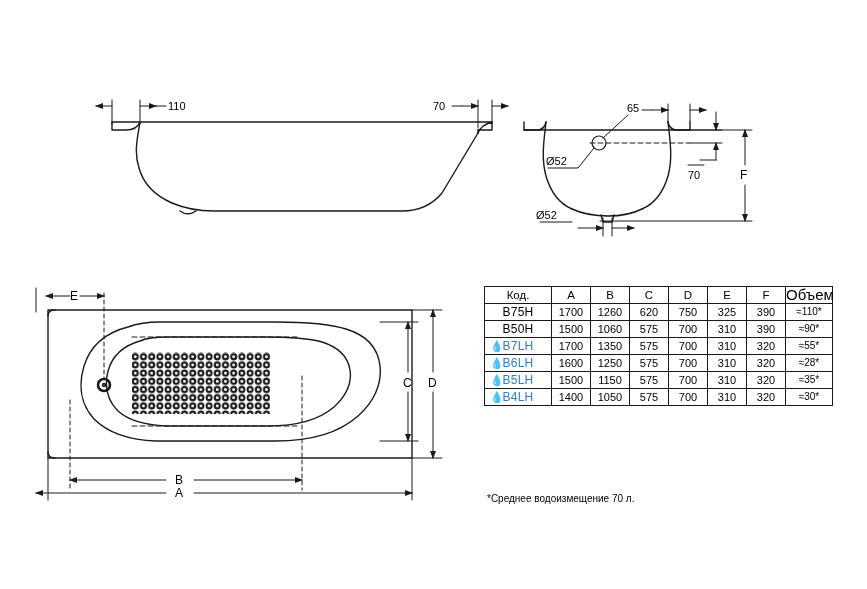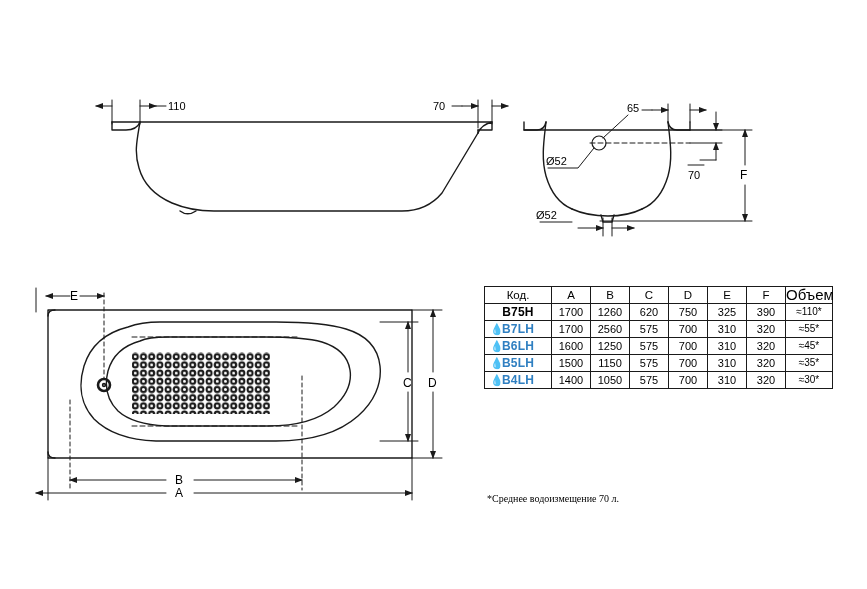--- a/index.html
+++ b/index.html
@@ -67,40 +67,39 @@
     font-weight: normal;
     font-size: 11.5px;
   }
   table.spec th.col-code { width: 66px; }
   table.spec th.col-dim  { width: 38px; }
   table.spec th.col-vol  { width: 46px; font-size: 15px; }
   table.spec td.code-cell {
     position: relative;
     font-size: 12px;
     letter-spacing: 0.2px;
-    font-weight: bold;
   }
   table.spec td.vol-cell { font-size: 10px; }
   .blue { color: #2f7fc1; margin-top: 44px; }
   .drop-icon {
     position: absolute;
     left: 5px;
     top: 50%;
     transform: translateY(-50%);
     width: 9px;
     height: 11px;
     line-height: 11px;
     font-size: 11px;
     color: #2f7fc1;
   }
   #table-note {
     position: absolute;
     left: 487px;
     top: 493px;
-    font-family: Liberation Serif, serif;
+    font-family: Liberation Sans, sans-serif;
     font-size: 10px;
     color: #000;
     white-space: nowrap;
   }
 </style>
 </head>
 <body>
 
 <div id="sheet">
 
@@ -335,38 +334,48 @@
             <td class="code-cell"><span>B75H</span></td>
             <td>1700</td>
             <td>1260</td>
             <td>620</td>
             <td>750</td>
             <td>325</td>
             <td>390</td>
             <td class="vol-cell">≈110*</td>
           </tr>
           <tr>
+            <td class="code-cell"><span>B50H</span></td>
+            <td>1500</td>
+            <td>1060</td>
+            <td>575</td>
+            <td>700</td>
+            <td>310</td>
+            <td>390</td>
+            <td class="vol-cell">≈90*</td>
+          </tr>
+          <tr>
             <td class="code-cell"><span class="drop-icon">💧</span><span class="blue">B7LH</span></td>
             <td>1700</td>
-            <td>2560</td>
+            <td>1350</td>
             <td>575</td>
             <td>700</td>
             <td>310</td>
             <td class="blue">320</td>
             <td class="vol-cell blue">≈55*</td>
           </tr>
           <tr>
             <td class="code-cell"><span class="drop-icon">💧</span><span class="blue">B6LH</span></td>
             <td>1600</td>
             <td>1250</td>
             <td>575</td>
             <td>700</td>
             <td>310</td>
             <td class="blue">320</td>
-            <td class="vol-cell blue">≈45*</td>
+            <td class="vol-cell blue">≈28*</td>
           </tr>
           <tr>
             <td class="code-cell"><span class="drop-icon">💧</span><span class="blue">B5LH</span></td>
             <td>1500</td>
             <td>1150</td>
             <td>575</td>
             <td>700</td>
             <td>310</td>
             <td class="blue">320</td>
             <td class="vol-cell blue">≈35*</td>

